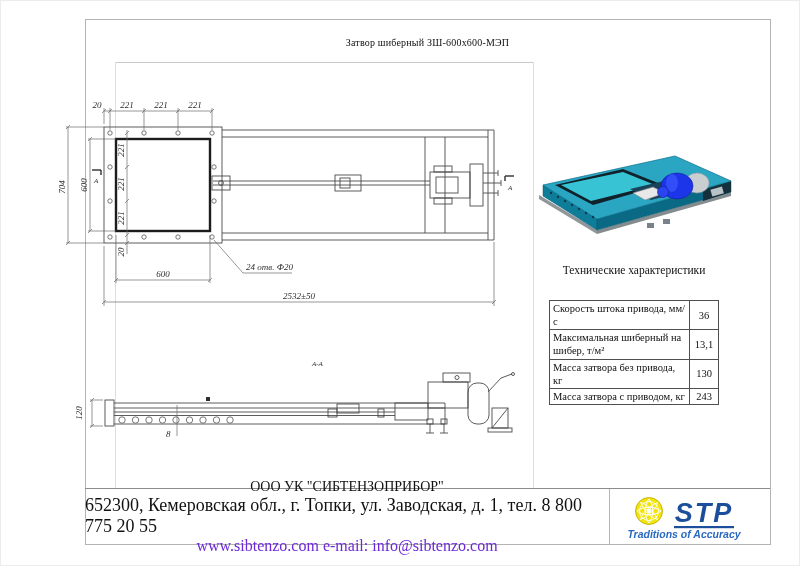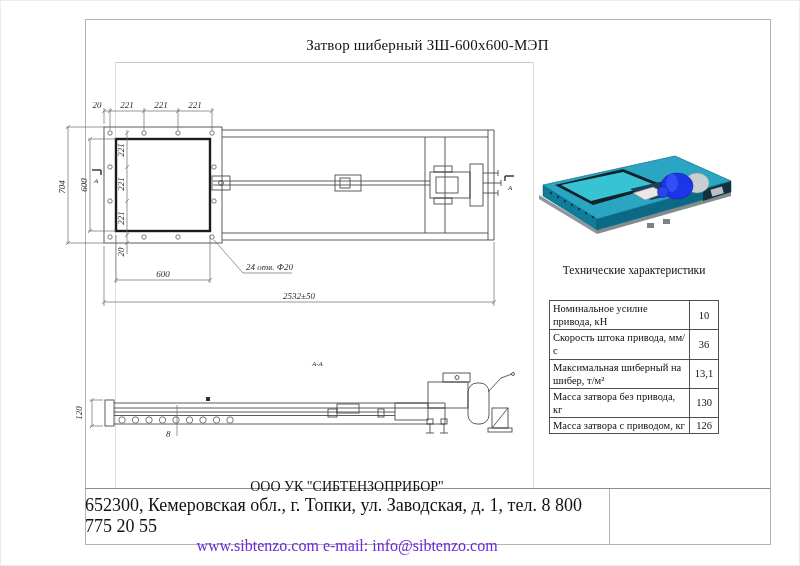--- a/index.html
+++ b/index.html
@@ -5,21 +5,21 @@
   html,body{margin:0;padding:0;background:#fff;}
   .page{position:relative;width:800px;height:566px;background:#fff;overflow:hidden;
         font-family:"Liberation Serif",serif;color:#1a1a1a;
         box-shadow:inset 0 0 0 1px #ececec;}
   
   .outer-frame{position:absolute;left:85px;top:19px;width:684px;height:524px;border:1px solid #b3b3b3;}
   .under-title-line{position:absolute;left:115px;top:62px;width:418px;height:0;border-top:1px solid #c9c9c9;}
   .inner-left-line{position:absolute;left:115px;top:62px;width:0;height:426px;border-left:1px solid #dedede;}
   .inner-right-line{position:absolute;left:533px;top:62px;width:0;height:426px;border-left:1px solid #dedede;}
   .title{position:absolute;left:85px;top:37px;width:685px;text-align:center;
-         font-size:15px;letter-spacing:.2px;color:#111;}
+         font-size:10px;letter-spacing:.2px;color:#111;}
   
   .svg-abs{position:absolute;}
   svg text.dim{font-family:"Liberation Serif",serif;font-style:italic;font-size:9px;fill:#2e2e2e;}
   svg text.dim-sm{font-family:"Liberation Serif",serif;font-style:italic;font-size:7px;fill:#2e2e2e;}
   
   .specs-heading{position:absolute;left:549px;top:264px;width:170px;text-align:center;
                  font-size:11.5px;color:#111;}
   .specs-table{position:absolute;left:549px;top:300px;width:170px;border-collapse:collapse;
                font-size:10.5px;line-height:1.25;color:#111;}
   .specs-table td{border:1px solid #4f4f4f;padding:1px 3px;}
@@ -271,44 +271,56 @@
         <circle cx="58" cy="84" r="1.2"></circle>
     </g>
 
     <rect x="112" y="90" width="7" height="5" fill="#79828a"></rect>
     <rect x="128" y="86" width="7" height="5" fill="#79828a"></rect>
   </svg>
 
   <div class="specs-heading">Технические характеристики</div>
   <table class="specs-table">
     <tbody>
-        <tr>
-      <td>Номинальное усилие привода, кН</td>
-      <td class="val">10</td>
-    </tr>
     <tr>
       <td>Скорость штока привода, мм/с</td>
       <td class="val">36</td>
     </tr>
     <tr>
       <td>Максимальная шиберный на шибер, т/м²</td>
       <td class="val">13,1</td>
     </tr>
     <tr>
       <td>Масса затвора без привода, кг</td>
       <td class="val">130</td>
     </tr>
     <tr>
       <td>Масса затвора с приводом, кг</td>
-      <td class="val">126</td>
+      <td class="val">243</td>
     </tr>
   </tbody>
     </table>
 
   <div class="footer-box">
     <div class="footer-text">
       <div class="footer-line1">ООО УК "СИБТЕНЗОПРИБОР"</div>
       <div class="footer-line2">652300, Кемеровская обл., г. Топки, ул. Заводская, д. 1, тел. 8 800 775 20 55</div>
       <div class="footer-line3">www.sibtenzo.com e-mail: info@sibtenzo.com</div>
     </div>
+    <div class="logo-cell">
+      <svg width="160" height="55" viewBox="0 0 160 55">
+        <g>
+          <circle cx="39" cy="22" r="13.5" fill="#f2e30b" stroke="#b9aa00" stroke-width="0.8"></circle>
+          <circle cx="39" cy="22" r="9.5" fill="none" stroke="#ffffff" stroke-width="1" opacity="0.9"></circle>
+          <path d="M39,10 C44,16 44,28 39,34 C34,28 34,16 39,10" fill="none" stroke="#ffffff" stroke-width="1"></path>
+          <path d="M27,22 C33,17 45,17 51,22 C45,27 33,27 27,22" fill="none" stroke="#ffffff" stroke-width="1"></path>
+          <path d="M30.5,13.5 C37,15 43,21 47.5,30.5 C41,29 35,23 30.5,13.5" fill="none" stroke="#ffffff" stroke-width="0.9"></path>
+          <path d="M47.5,13.5 C46,20 40,26 30.5,30.5 C32,24 38,18 47.5,13.5" fill="none" stroke="#ffffff" stroke-width="0.9"></path>
+          <circle cx="39" cy="22" r="2.2" fill="#ffffff"></circle>
+        </g>
+        <text x="94" y="33" text-anchor="middle" font-family="Liberation Sans, sans-serif" font-size="27" font-weight="bold" font-style="italic" fill="#1b4e9b" letter-spacing="2">STP</text>
+        <rect x="64" y="37" width="60" height="2.2" fill="#1b4e9b"></rect>
+        <text x="74" y="49" text-anchor="middle" font-family="Liberation Sans, sans-serif" font-size="10.5" font-weight="bold" font-style="italic" fill="#2a68c0">Traditions of Accuracy</text>
+      </svg>
+    </div>
   </div>
 
 </div>
 
 </body></html>

